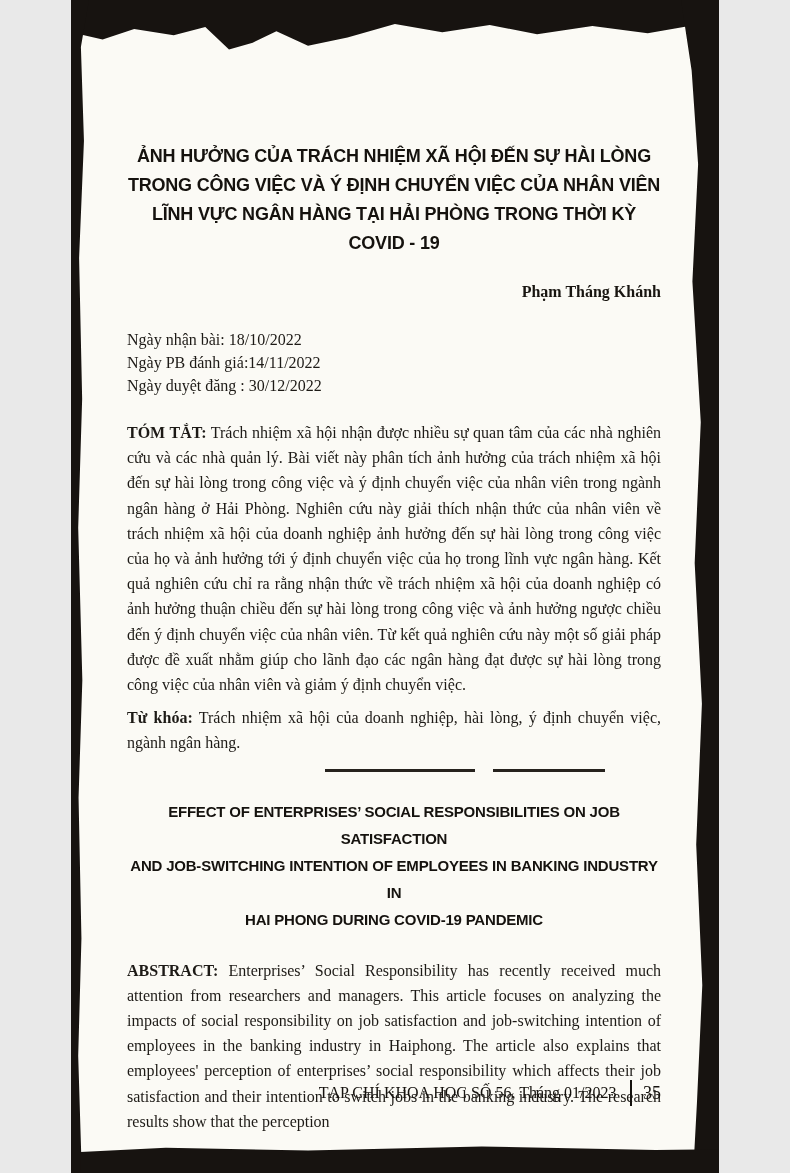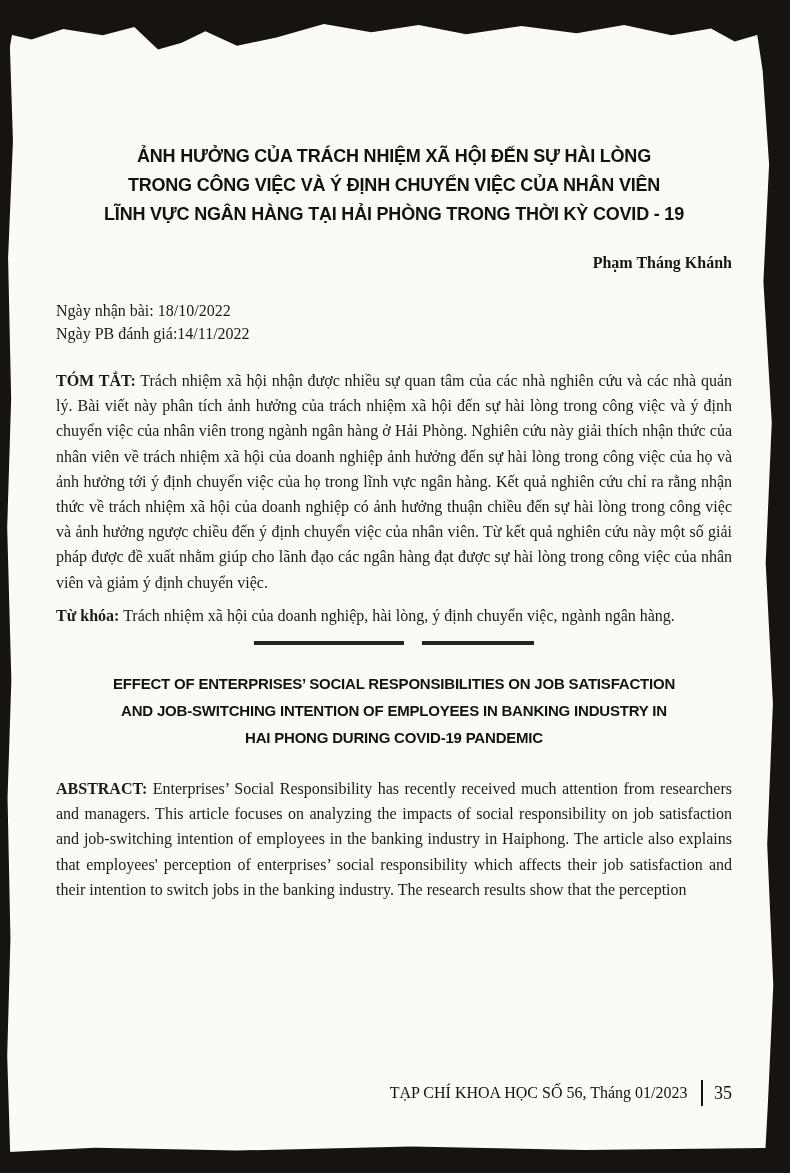--- a/index.html
+++ b/index.html
@@ -1,19 +1,19 @@
 <!DOCTYPE html>
 <html><head>
 <meta charset="utf-8">
 <style>
   * { margin: 0; padding: 0; box-sizing: border-box; }
   html, body { background: #e9e9e9; }
   .page {
     position: relative;
-    width: 790px;
+    width: 648px;
     height: 1173px;
     margin: 0 auto;
     background: #fbfaf5;
     overflow: hidden;
     font-family: "Liberation Serif", serif;
     color: #1d1a16;
   }
 
   
   .edge { position: absolute; background: #171310; }
@@ -145,20 +145,21 @@
       <span class="tline">LĨNH VỰC NGÂN HÀNG TẠI HẢI PHÒNG TRONG THỜI KỲ COVID - 19</span>
     </h1>
 
     <div class="author-block">
       <div class="author-name">Phạm Tháng Khánh</div>
     </div>
 
     <div class="dates">
       <div class="date-line">Ngày nhận bài: 18/10/2022</div>
       <div class="date-line">Ngày PB đánh giá:14/11/2022</div>
+      <div class="date-line">Ngày duyệt đăng : 30/12/2022</div>
     </div>
 
     <p class="abstract">
       <span class="b">TÓM TẮT:</span>
       <span>Trách nhiệm xã hội nhận được nhiều sự quan tâm của các nhà nghiên cứu và các nhà quản lý. Bài viết này phân tích ảnh hưởng của trách nhiệm xã hội đến sự hài lòng trong công việc và ý định chuyển việc của nhân viên trong ngành ngân hàng ở Hải Phòng. Nghiên cứu này giải thích nhận thức của nhân viên về trách nhiệm xã hội của doanh nghiệp ảnh hưởng đến sự hài lòng trong công việc của họ và ảnh hưởng tới ý định chuyển việc của họ trong lĩnh vực ngân hàng. Kết quả nghiên cứu chỉ ra rằng nhận thức về trách nhiệm xã hội của doanh nghiệp có ảnh hưởng thuận chiều đến sự hài lòng trong công việc và ảnh hưởng ngược chiều đến ý định chuyển việc của nhân viên. Từ kết quả nghiên cứu này một số giải pháp được đề xuất nhằm giúp cho lãnh đạo các ngân hàng đạt được sự hài lòng trong công việc của nhân viên và giảm ý định chuyển việc.</span>
     </p>
 
     <p class="keywords">
       <span class="b">Từ khóa:</span>
       <span>Trách nhiệm xã hội của doanh nghiệp, hài lòng, ý định chuyển việc, ngành ngân hàng.</span>

